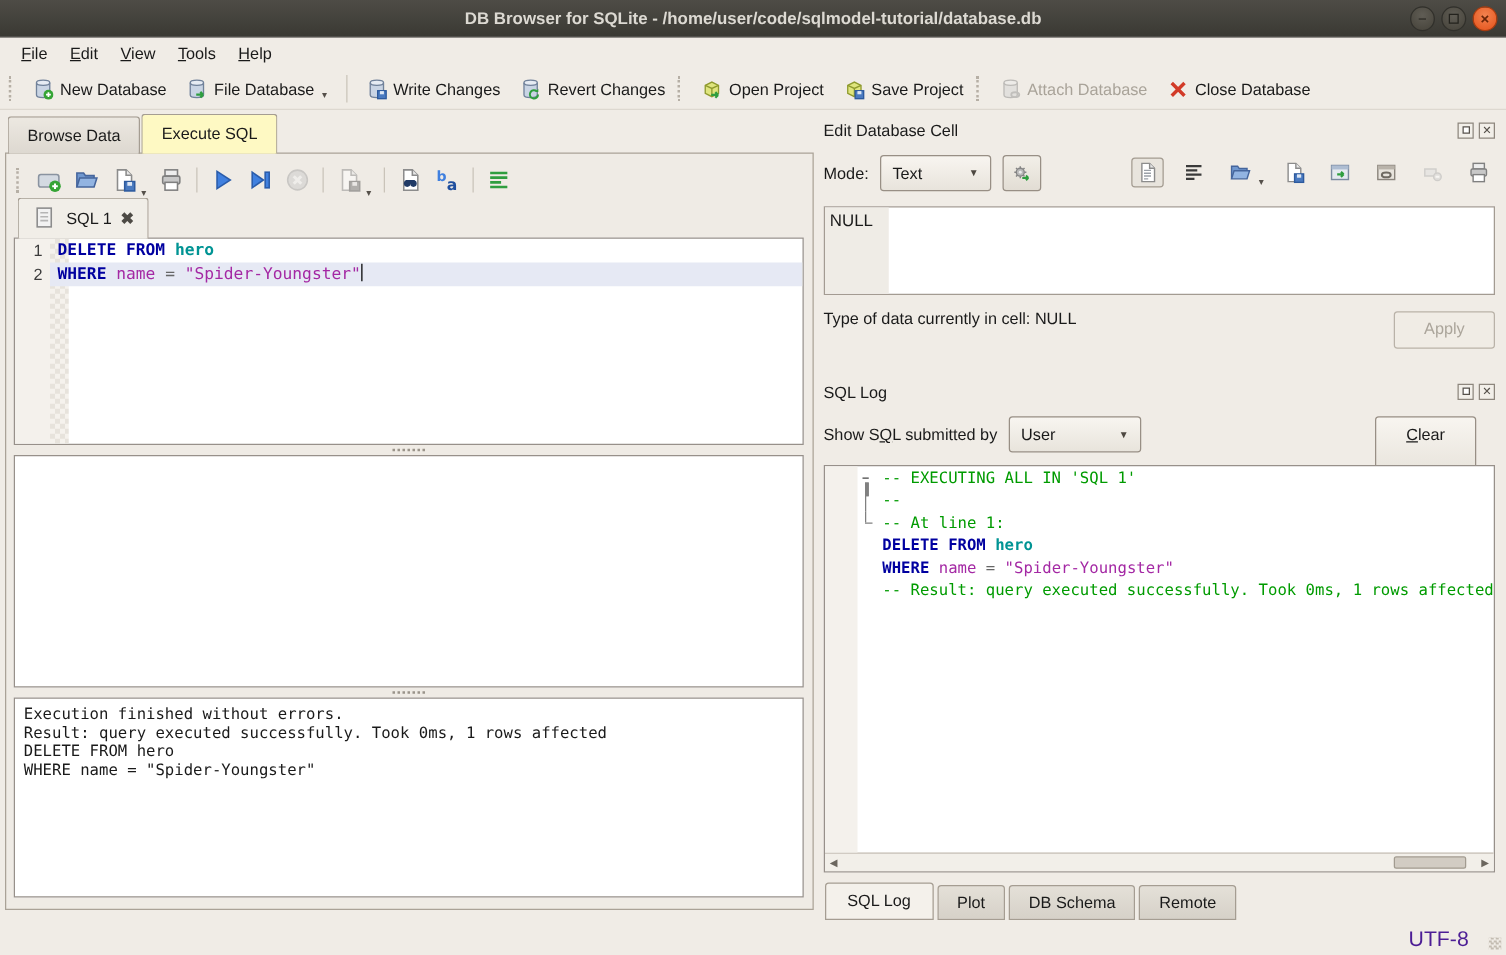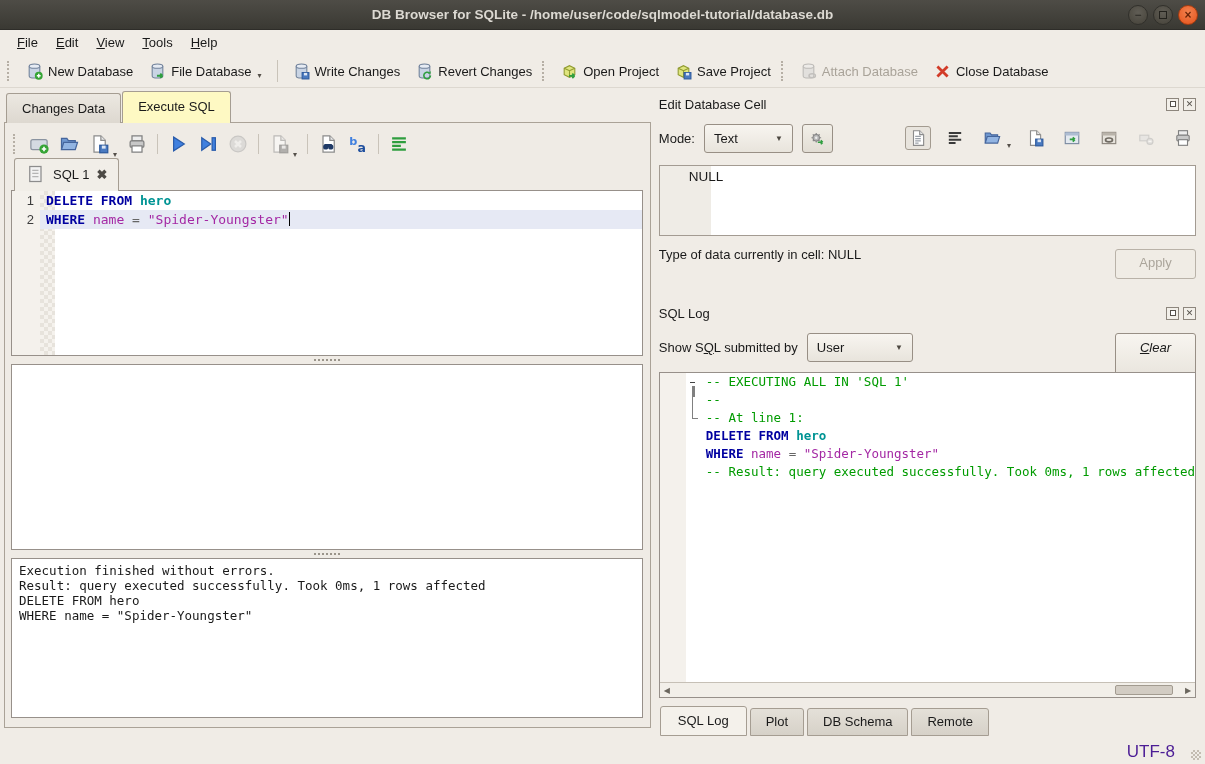--- a/index.html
+++ b/index.html
@@ -87,30 +87,30 @@
   .combo .arr { font-size:8px; color:#4d4841; margin-left:16px; }
   .gearbtn { width:31px; height:29px; border:1px solid #988f85; border-radius:3px; background:linear-gradient(#f2efe8,#e2ddd4);
     display:flex; align-items:center; justify-content:center; }
   .cell-icons { margin-left:auto; display:flex; gap:11px; align-items:center; }
   .cicon { width:26px; height:24px; display:flex; align-items:center; justify-content:center; border-radius:3px; border:1px solid transparent; }
   .cicon.pressed { border-color:#a39b90; background:#e8e4dd; }
   .cicon svg { width:18px; height:18px; }
   .cicon.disabled svg { opacity:.5; filter:grayscale(1); }
   .cellbox { border:1px solid #a39b92; background:#fff; height:71px; position:relative; }
   .cellbox .nullstrip { position:absolute; left:0; top:0; bottom:0; width:51px; background:#efece6; }
-  .cellbox .nulltext { position:absolute; left:4px; top:3px; font-size:13.5px;margin-left:25px; }
+  .cellbox .nulltext { position:absolute; left:4px; top:3px; font-size:13.5px; }
   .typerow { position:relative; margin-top:11px; height:48px; }
   .typerow .l1 { margin-bottom:7px; }
   .btn { border:1px solid #988f85; border-radius:3px; background:linear-gradient(#f8f5f0,#e8e4dc);
     width:81px; height:30px; text-align:center; line-height:25px; }
   .btn.disabled { color:#aba59b; background:#f0ece5; border-color:#b9b2a8; }
   .apply-btn { position:absolute; right:0; top:2px; }
   .filter-row { display:flex; align-items:center; gap:9px; margin:9px 0 9px; height:31px; position:relative; }
   .filter-row .u { text-decoration:underline; }
-  .clear-btn { position:absolute; right:0; top:1px; height:46px; line-height:27px;font-style:italic; }
+  .clear-btn { position:absolute; right:15px; top:1px; height:46px; line-height:27px; }
   .clear-btn::first-letter { text-decoration:underline; }
   .logbox { border:1px solid #97908a; background:#fff; height:326px; position:relative; overflow:hidden; display:flex; flex-direction:column; }
   .log-rows { flex:1; position:relative; }
   .log-gutter-bg { position:absolute; left:0; top:0; bottom:0; width:26px; background:#f4f1ec; }
   .lrow { display:flex; height:18px; font-family:"DejaVu Sans Mono", monospace; font-size:12.5px; line-height:18px; white-space:pre; }
   .lrow .ln { width:26px; text-align:left; padding-left:6px; color:#3c3c3c; flex:none; font-family:"Liberation Sans",sans-serif; font-size:13px;}
   .lrow .fold { width:17px; flex:none; position:relative; }
   .lrow .codetext { flex:1; padding-left:3px; overflow:hidden; }
   .hscroll { height:15px; border-top:1px solid #c6c0b6; background:#f2efe9; display:flex; align-items:center; }
   .hs-arrow { width:14px; text-align:center; font-size:8px; color:#6b665e; }
@@ -233,21 +233,21 @@
           <path d="M3.2 3.2l9.6 9.6M12.8 3.2l-9.6 9.6" stroke="#d23b28" stroke-width="2.6"></path>
         </svg>
       </span>
       <span>Close Database</span>
     </div>
   </div>
 
 <div class="content">
   <div class="left">
     <div class="tabbar" id="main-tabs">
-        <div class="tab">Changes Data</div>
+        <div class="tab">Browse Data</div>
         <div class="tab active">Execute SQL</div>
       </div>
     <div class="left-frame">
       <div class="sqltoolbar" id="sql-toolbar">
           <div class="handle"></div>
           <span class="sicon">
             <svg viewBox="0 0 16 16">
               <rect x="1.5" y="4.5" width="13" height="8" rx="1.5" fill="#d4dae2" stroke="#8a93a0"></rect>
               <circle cx="12" cy="12" r="3.7" fill="#35a435"></circle>
               <path d="M10.2 12h3.6M12 10.2v3.6" stroke="#fff" stroke-width="1.3"></path>

